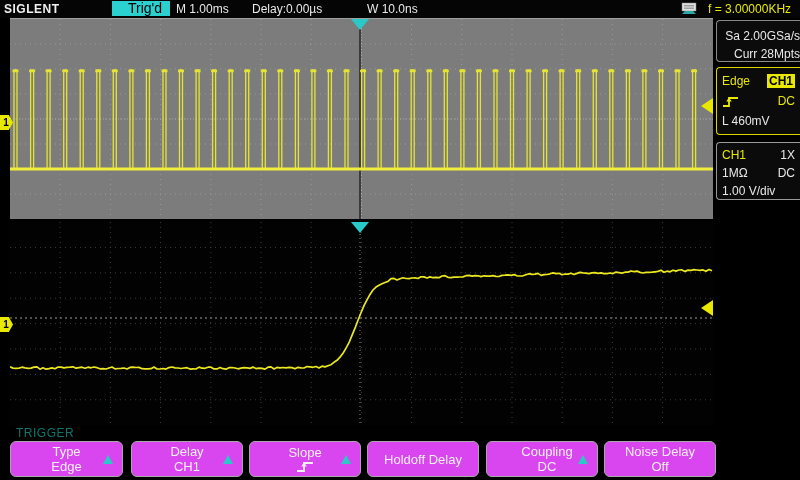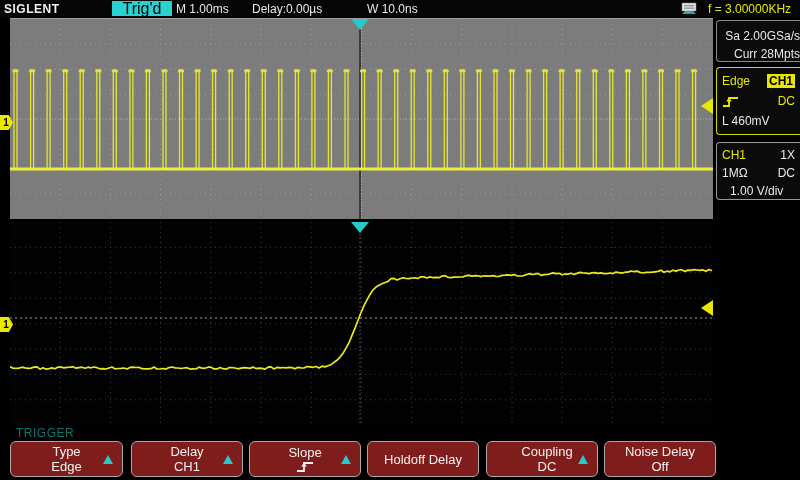--- a/index.html
+++ b/index.html
@@ -2,22 +2,22 @@
 <html><head>
 <meta charset="utf-8">
 <style>
   html,body{margin:0;padding:0;background:#000;}
   #screen{position:relative;width:800px;height:480px;background:#000;overflow:hidden;
           font-family:"Liberation Sans",sans-serif;-webkit-font-smoothing:antialiased;}
   .abs{position:absolute;}
   
   #topbar{left:0;top:0;width:800px;height:18px;background:#050505;color:#e8e8e8;font-size:12px;}
   #brand{left:4px;top:2px;font-weight:bold;letter-spacing:0.5px;color:#f0f0f0;}
-  #trigd{left:112px;top:1px;width:60px;height:15px;background:#2bd0d0;color:#000;
-         text-align:center;line-height:15px;font-size:16px;}
+  #trigd{left:112px;top:1px;width:50px;height:15px;background:#2bd0d0;color:#000;
+         text-align:center;line-height:15px;font-size:14px;padding-left:8px;}
   #tb-m{left:176px;top:2px;text-align:center;}
   #tb-delay{left:252px;top:2px;}
   #tb-w{left:367px;top:2px;}
   #freq{left:708px;top:2px;color:#e8e800;}
   
   #overview{left:10px;top:18px;width:703px;height:200px;background:#7c7c7c;border-top:1px solid #9f9f9f;}
   #zoomwin{left:10px;top:222px;width:703px;height:203px;background:#020202;}
   svg{display:block;}
   
   .chtag{width:13px;height:15px;background:#e8e800;color:#000;font-size:10px;font-weight:bold;
@@ -38,21 +38,21 @@
            text-align:right;padding-top:6px;line-height:18px;}
   #pan-trig{top:67px;height:68px;border:1px solid #d8d800;border-right:none;border-radius:4px 0 0 4px;
             padding:3px 5px 0 5px;}
   #pan-ch{top:142px;height:58px;border:1px solid #9a9a9a;border-right:none;border-radius:4px 0 0 4px;
           padding:2px 5px 0 5px;}
   .prow{display:flex;justify-content:space-between;align-items:center;height:20px;}
   .yel{color:#e8e800;}
   .ch1badge{background:#e8e800;color:#000;font-weight:bold;padding:0 2px;font-size:12px;line-height:14px;}
   
   #trigger-title{left:16px;top:426px;color:#0f766e;font-size:12px;letter-spacing:0.5px;}
-  .btn{top:441px;height:36px;background:#7f1d1d;border:1px solid #a8a8a8;border-radius:6px;
+  .btn{top:441px;height:36px;background:#d946ef;border:1px solid #a8a8a8;border-radius:6px;
        box-sizing:border-box;color:#f0f0f0;font-size:13px;display:flex;flex-direction:column;
        justify-content:center;align-items:center;line-height:15px;}
   #btn0{left:10px;width:113px;} #btn1{left:131px;width:112px;} #btn2{left:249px;width:112px;}
   #btn3{left:367px;width:112px;} #btn4{left:486px;width:112px;padding-left:10px;} #btn5{left:604px;width:112px;}
   .uparrow{position:absolute;right:9px;top:13px;width:0;height:0;
            border-left:5px solid transparent;border-right:5px solid transparent;
            border-bottom:9px solid #2bc8c8;}
   #monitor-icon{left:680px;top:2px;}
 </style>
 </head>
@@ -171,21 +171,21 @@
 
   <div id="pan-ch" class="abs panel">
     <div class="prow" style="height:19px;">
       <span class="yel">CH1</span>
       <span>1X</span>
     </div>
     <div class="prow" style="height:18px;">
       <span>1MΩ</span>
       <span>DC</span>
     </div>
-    <div class="prow" style="height:18px;margin-left:8px;">
+    <div class="prow" style="height:18px;">
       <span>1.00 V/div</span>
     </div>
   </div>
 
   <div id="trigger-title" class="abs">TRIGGER</div>
 
   <div id="btn0" class="abs btn">
     <span>Type</span>
     <span>Edge</span>
     <span class="uparrow"></span>

